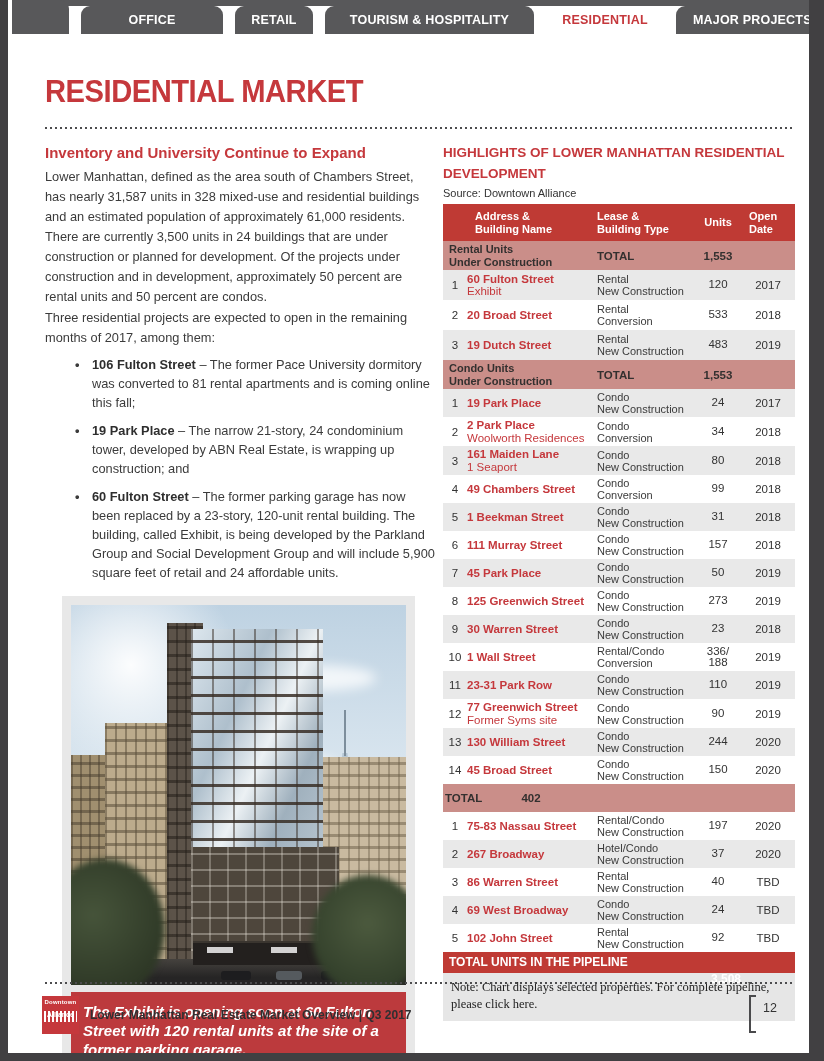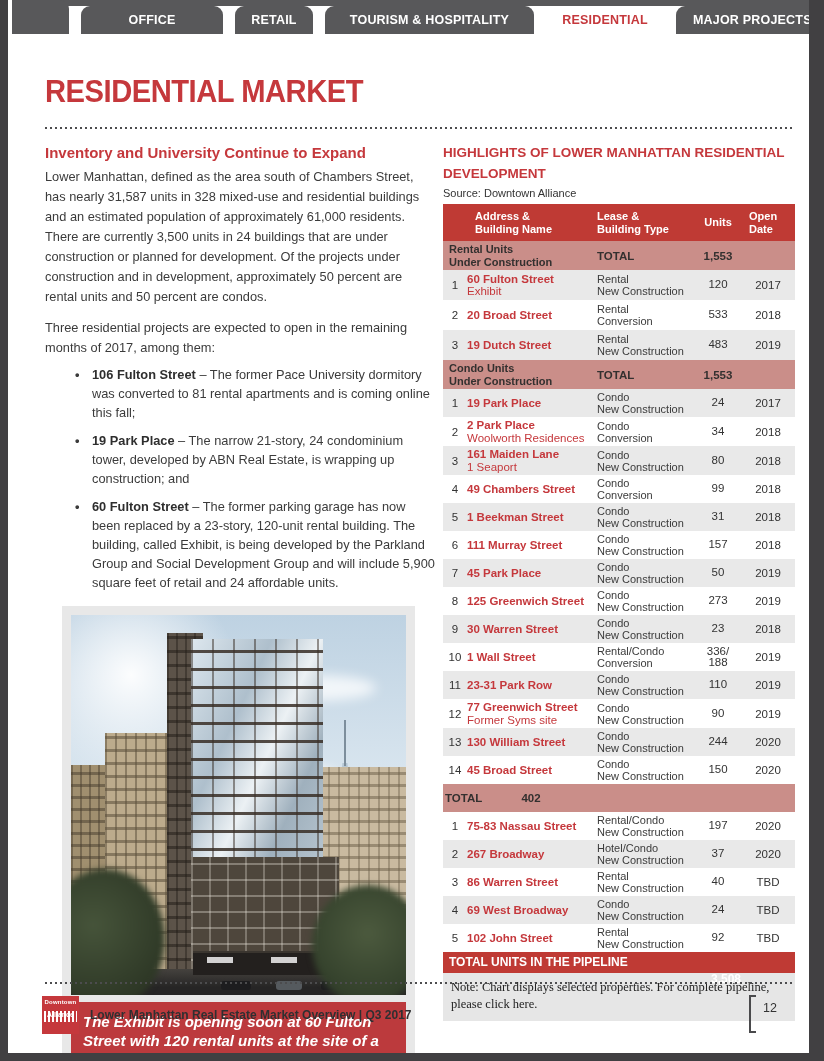--- a/index.html
+++ b/index.html
@@ -55,21 +55,21 @@
     height:2px;margin-top:17px;
     background-image:repeating-linear-gradient(90deg,#4c4c4e 0 2px,transparent 2px 5px);
   }
   .dotrule.bottom{position:absolute;left:0;top:948px;width:750px;margin:0;}
   .columns{position:relative;margin-top:11px;}
   .col-left{position:absolute;left:0;top:0;width:390px;}
   .col-right{position:absolute;left:398px;top:0;width:352px;}
   
   .lead-head{color:var(--brand-red);font-size:15px;font-weight:bold;margin-top:4px;margin-bottom:6px;}
   .para{font-size:12.8px;line-height:20px;color:#3b3b3b;}
-  .para.p1{margin-bottom:11px;}
+  .para.p1{margin-bottom:1px;}
   .para.p2{margin-bottom:7px;}
   .bullets{margin-left:30px;}
   .bullet{
     position:relative;padding-left:17px;font-size:12.8px;line-height:19px;
     color:#3b3b3b;margin-bottom:9px;
   }
   .bullet .dot{position:absolute;left:0;top:0;font-weight:bold;}
   .bullet b{font-weight:bold;color:#2e2e2e;}
   .photo-panel{margin-top:14px;margin-left:17px;width:353px;background:#e8e8e8;padding:9px;}
   .photo{position:relative;height:380px;overflow:hidden;background:linear-gradient(180deg,#bed2e2 0%,#d7e4ee 40%,#e8eef2 68%,#e0e4e7 100%);}

